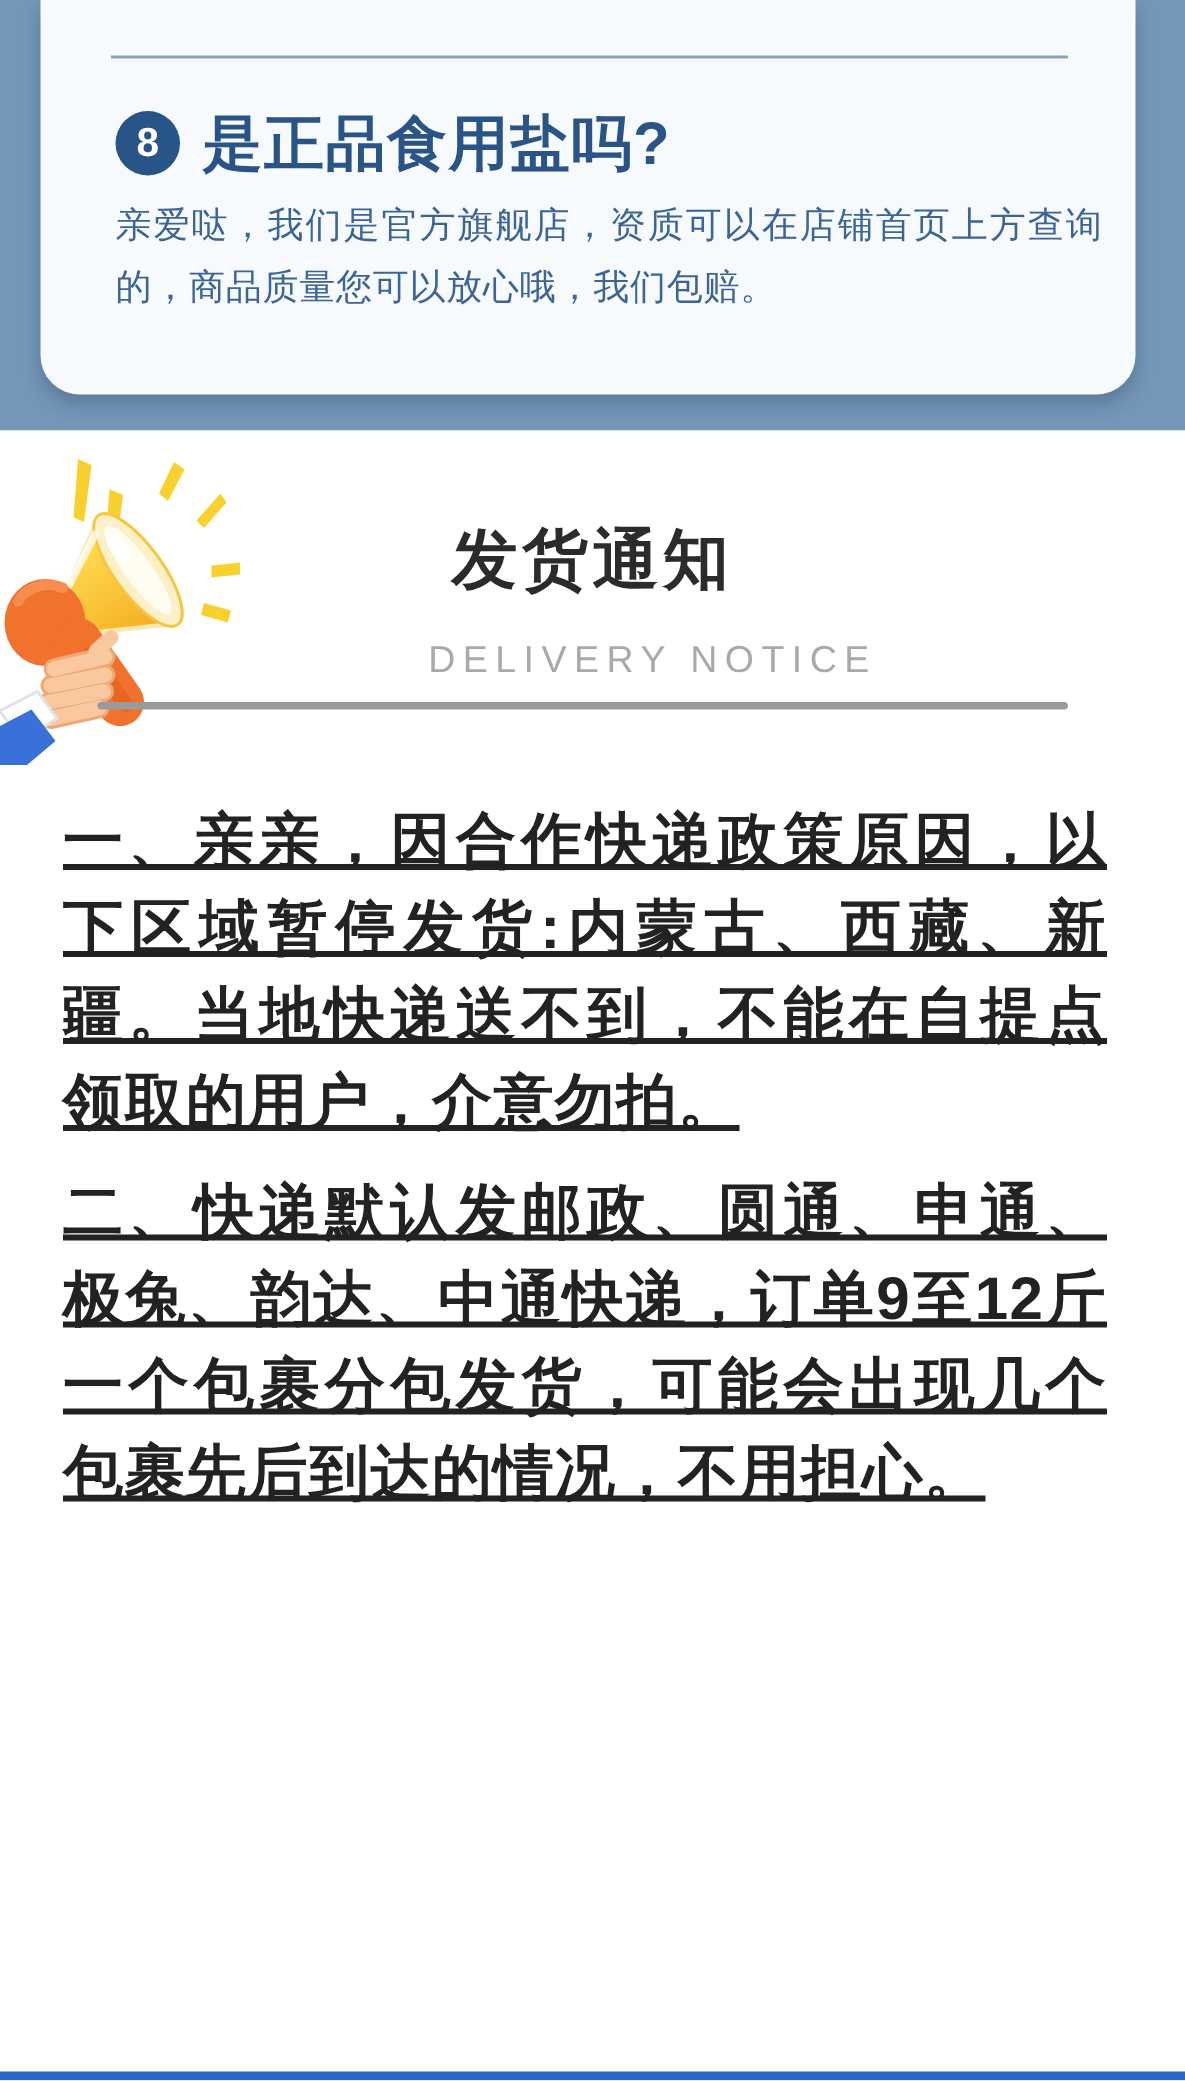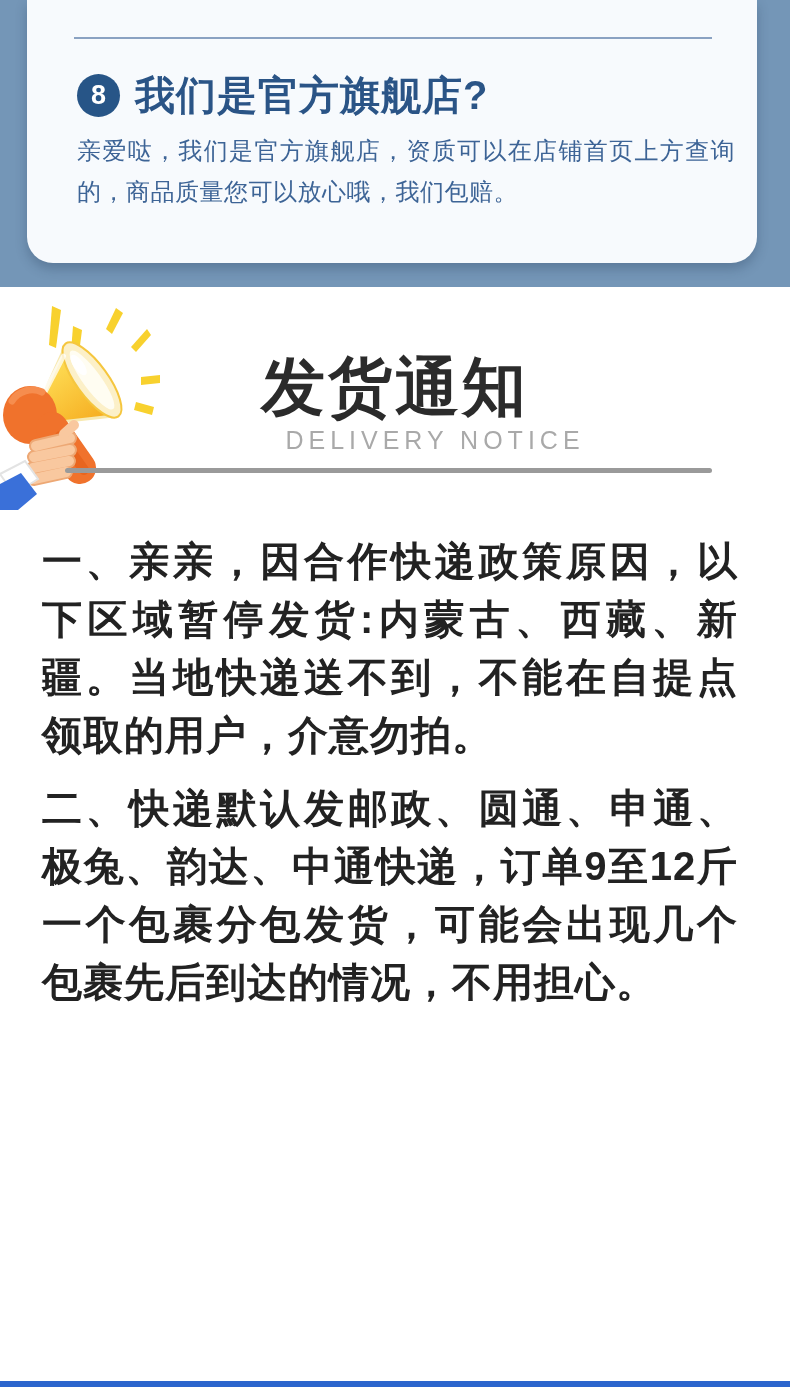--- a/index.html
+++ b/index.html
@@ -24,47 +24,47 @@
   .faq-question{margin:0;font-size:40px;font-weight:bold;color:#2a5486;letter-spacing:1px;white-space:nowrap;}
   .faq-answer{
     position:absolute;left:50px;top:130px;width:658px;margin:0;
     font-size:24px;line-height:41px;color:#3d6496;letter-spacing:.5px;text-align:justify;
   }
   
   .notice{position:absolute;left:0;top:287px;width:790px;height:1100px;background:#ffffff;}
   .megaphone{position:absolute;left:0;top:11px;width:165px;height:212px;}
   .notice-title{
     position:absolute;left:0;top:57px;width:790px;margin:0;text-align:center;
-    font-size:64px;font-weight:900;color:#2b2b2b;letter-spacing:3px;
+    font-size:44px;font-weight:900;color:#2b2b2b;letter-spacing:3px;
   }
   .notice-subtitle{
     position:absolute;left:0;top:139px;width:790px;text-align:center;
     font-size:25px;color:#a9a9a9;letter-spacing:5px;padding-left:40px;
   }
   .title-rule{position:absolute;left:65px;top:181px;width:647px;height:5px;background:#9a9a9a;border-radius:3px;}
   .notice-body{
     position:absolute;left:42px;top:245px;width:708px;
     font-size:40px;line-height:58px;font-weight:600;color:#222222;
     text-align:justify;letter-spacing:1px;
   }
-  .notice-body p{margin:0 12px 15px 0;}
+  .notice-body p{margin:0 12px 15px 0;text-decoration:underline;}
   
   .bottom-bar{position:absolute;left:0;bottom:0;width:790px;height:6px;background:#2b65cd;}
 </style>
 </head>
 <body>
 
 <div class="page">
 
   <section class="faq-band">
     <div class="faq-card">
       <div class="card-divider"></div>
       <div class="faq-question-row">
         <span class="faq-num">8</span>
-        <h2 class="faq-question">我们是官方旗舰店?</h2>
+        <h2 class="faq-question">是正品食用盐吗?</h2>
       </div>
       <p class="faq-answer">亲爱哒，我们是官方旗舰店，资质可以在店铺首页上方查询的，商品质量您可以放心哦，我们包赔。</p>
     </div>
   </section>
 
   <section class="notice">
 
     <svg class="megaphone" viewBox="0 0 165 212" xmlns="http://www.w3.org/2000/svg" aria-hidden="true">
       <defs>
         <linearGradient id="coneG" x1="0" y1="0" x2="0" y2="1">

